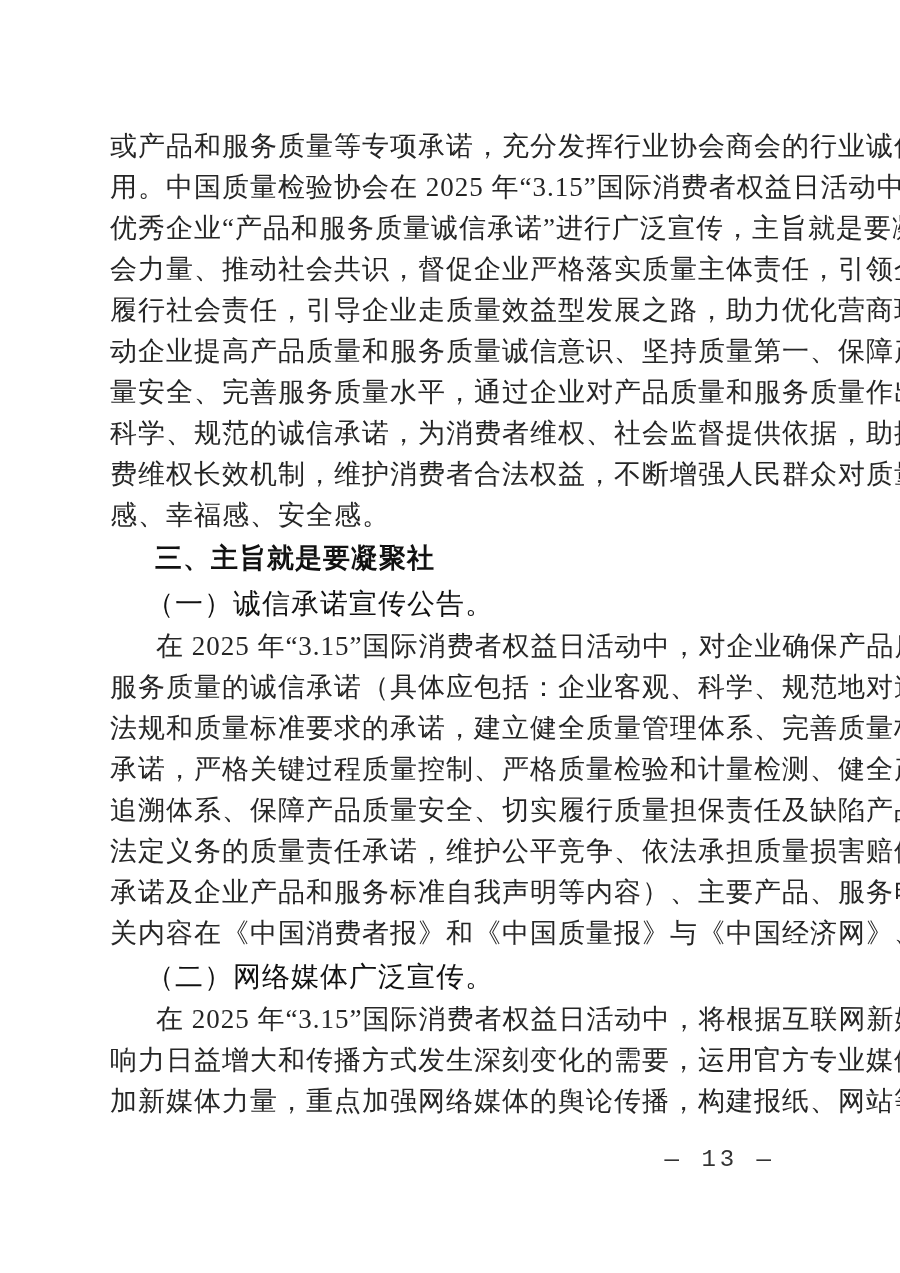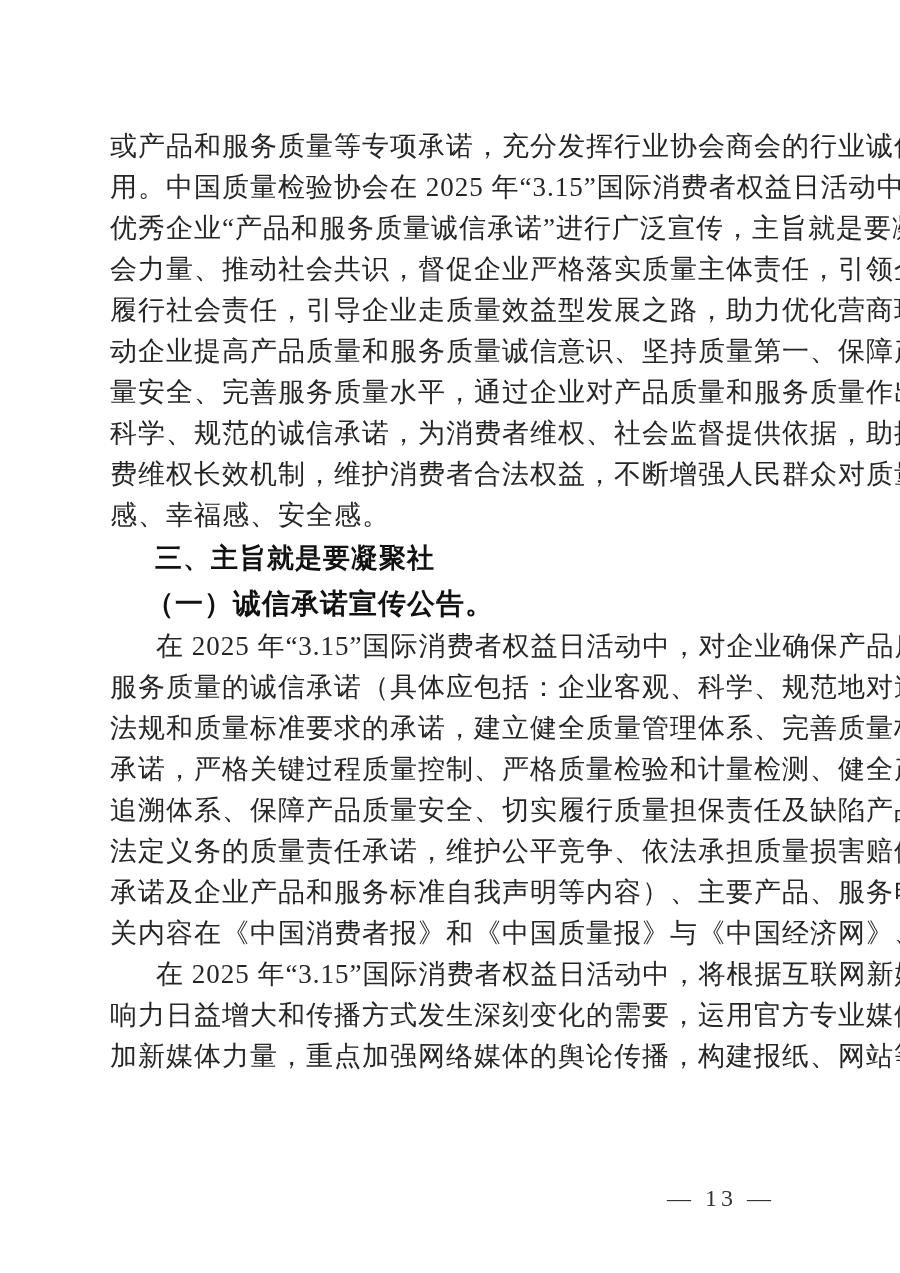--- a/index.html
+++ b/index.html
@@ -50,38 +50,37 @@
     font-weight: 700;
     font-size: 27px;
     line-height: 45px;
     height: 45px;
     color: #111111;
     padding-left: 45px;
     letter-spacing: 1px;
   }
   .heading-kai {
     font-family: "Liberation Serif", "DejaVu Serif", serif;
-    font-weight: 700;
+    font-weight: 400;
     font-size: 28px;
     line-height: 45px;
     height: 45px;
     color: #111111;
     padding-left: 36px;
     letter-spacing: 1px;
   }
   .page-number {
     position: absolute;
     top: 1146px;
     right: 125px;
     font-size: 24px;
     line-height: 28px;
     letter-spacing: 4px;
     color: #333333;
-    font-family: Liberation Serif, serif;
-    margin-top: 38px;
+    font-family: Liberation Mono, monospace;
   }
 </style>
 </head>
 <body>
 
 <div class="page">
   <div class="text-col">
 
     <div class="line">或产品和服务质量等专项承诺，充分发挥行业协会商会的行业诚信自律作</div>
     <div class="line">用。中国质量检验协会在 2025 年“3.15”国际消费者权益日活动中对广大</div>
@@ -100,20 +99,21 @@
 
     <div class="line indent">在 2025 年“3.15”国际消费者权益日活动中，对企业确保产品质量和</div>
     <div class="line">服务质量的诚信承诺（具体应包括：企业客观、科学、规范地对遵守法律</div>
     <div class="line">法规和质量标准要求的承诺，建立健全质量管理体系、完善质量档案的</div>
     <div class="line">承诺，严格关键过程质量控制、严格质量检验和计量检测、健全产品质量</div>
     <div class="line">追溯体系、保障产品质量安全、切实履行质量担保责任及缺陷产品召回等</div>
     <div class="line">法定义务的质量责任承诺，维护公平竞争、依法承担质量损害赔偿责任的</div>
     <div class="line">承诺及企业产品和服务标准自我声明等内容）、主要产品、服务电话等相</div>
     <div class="line">关内容在《中国消费者报》和《中国质量报》与《中国经济网》、《中国质</div>
 
+    <div class="heading-kai">（二）网络媒体广泛宣传。</div>
 
     <div class="line indent">在 2025 年“3.15”国际消费者权益日活动中，将根据互联网新媒体影</div>
     <div class="line">响力日益增大和传播方式发生深刻变化的需要，运用官方专业媒体优势，增</div>
     <div class="line">加新媒体力量，重点加强网络媒体的舆论传播，构建报纸、网站等全媒体</div>
 
   </div>
 
   <div class="page-number">— 13 —</div>
 </div>
 

